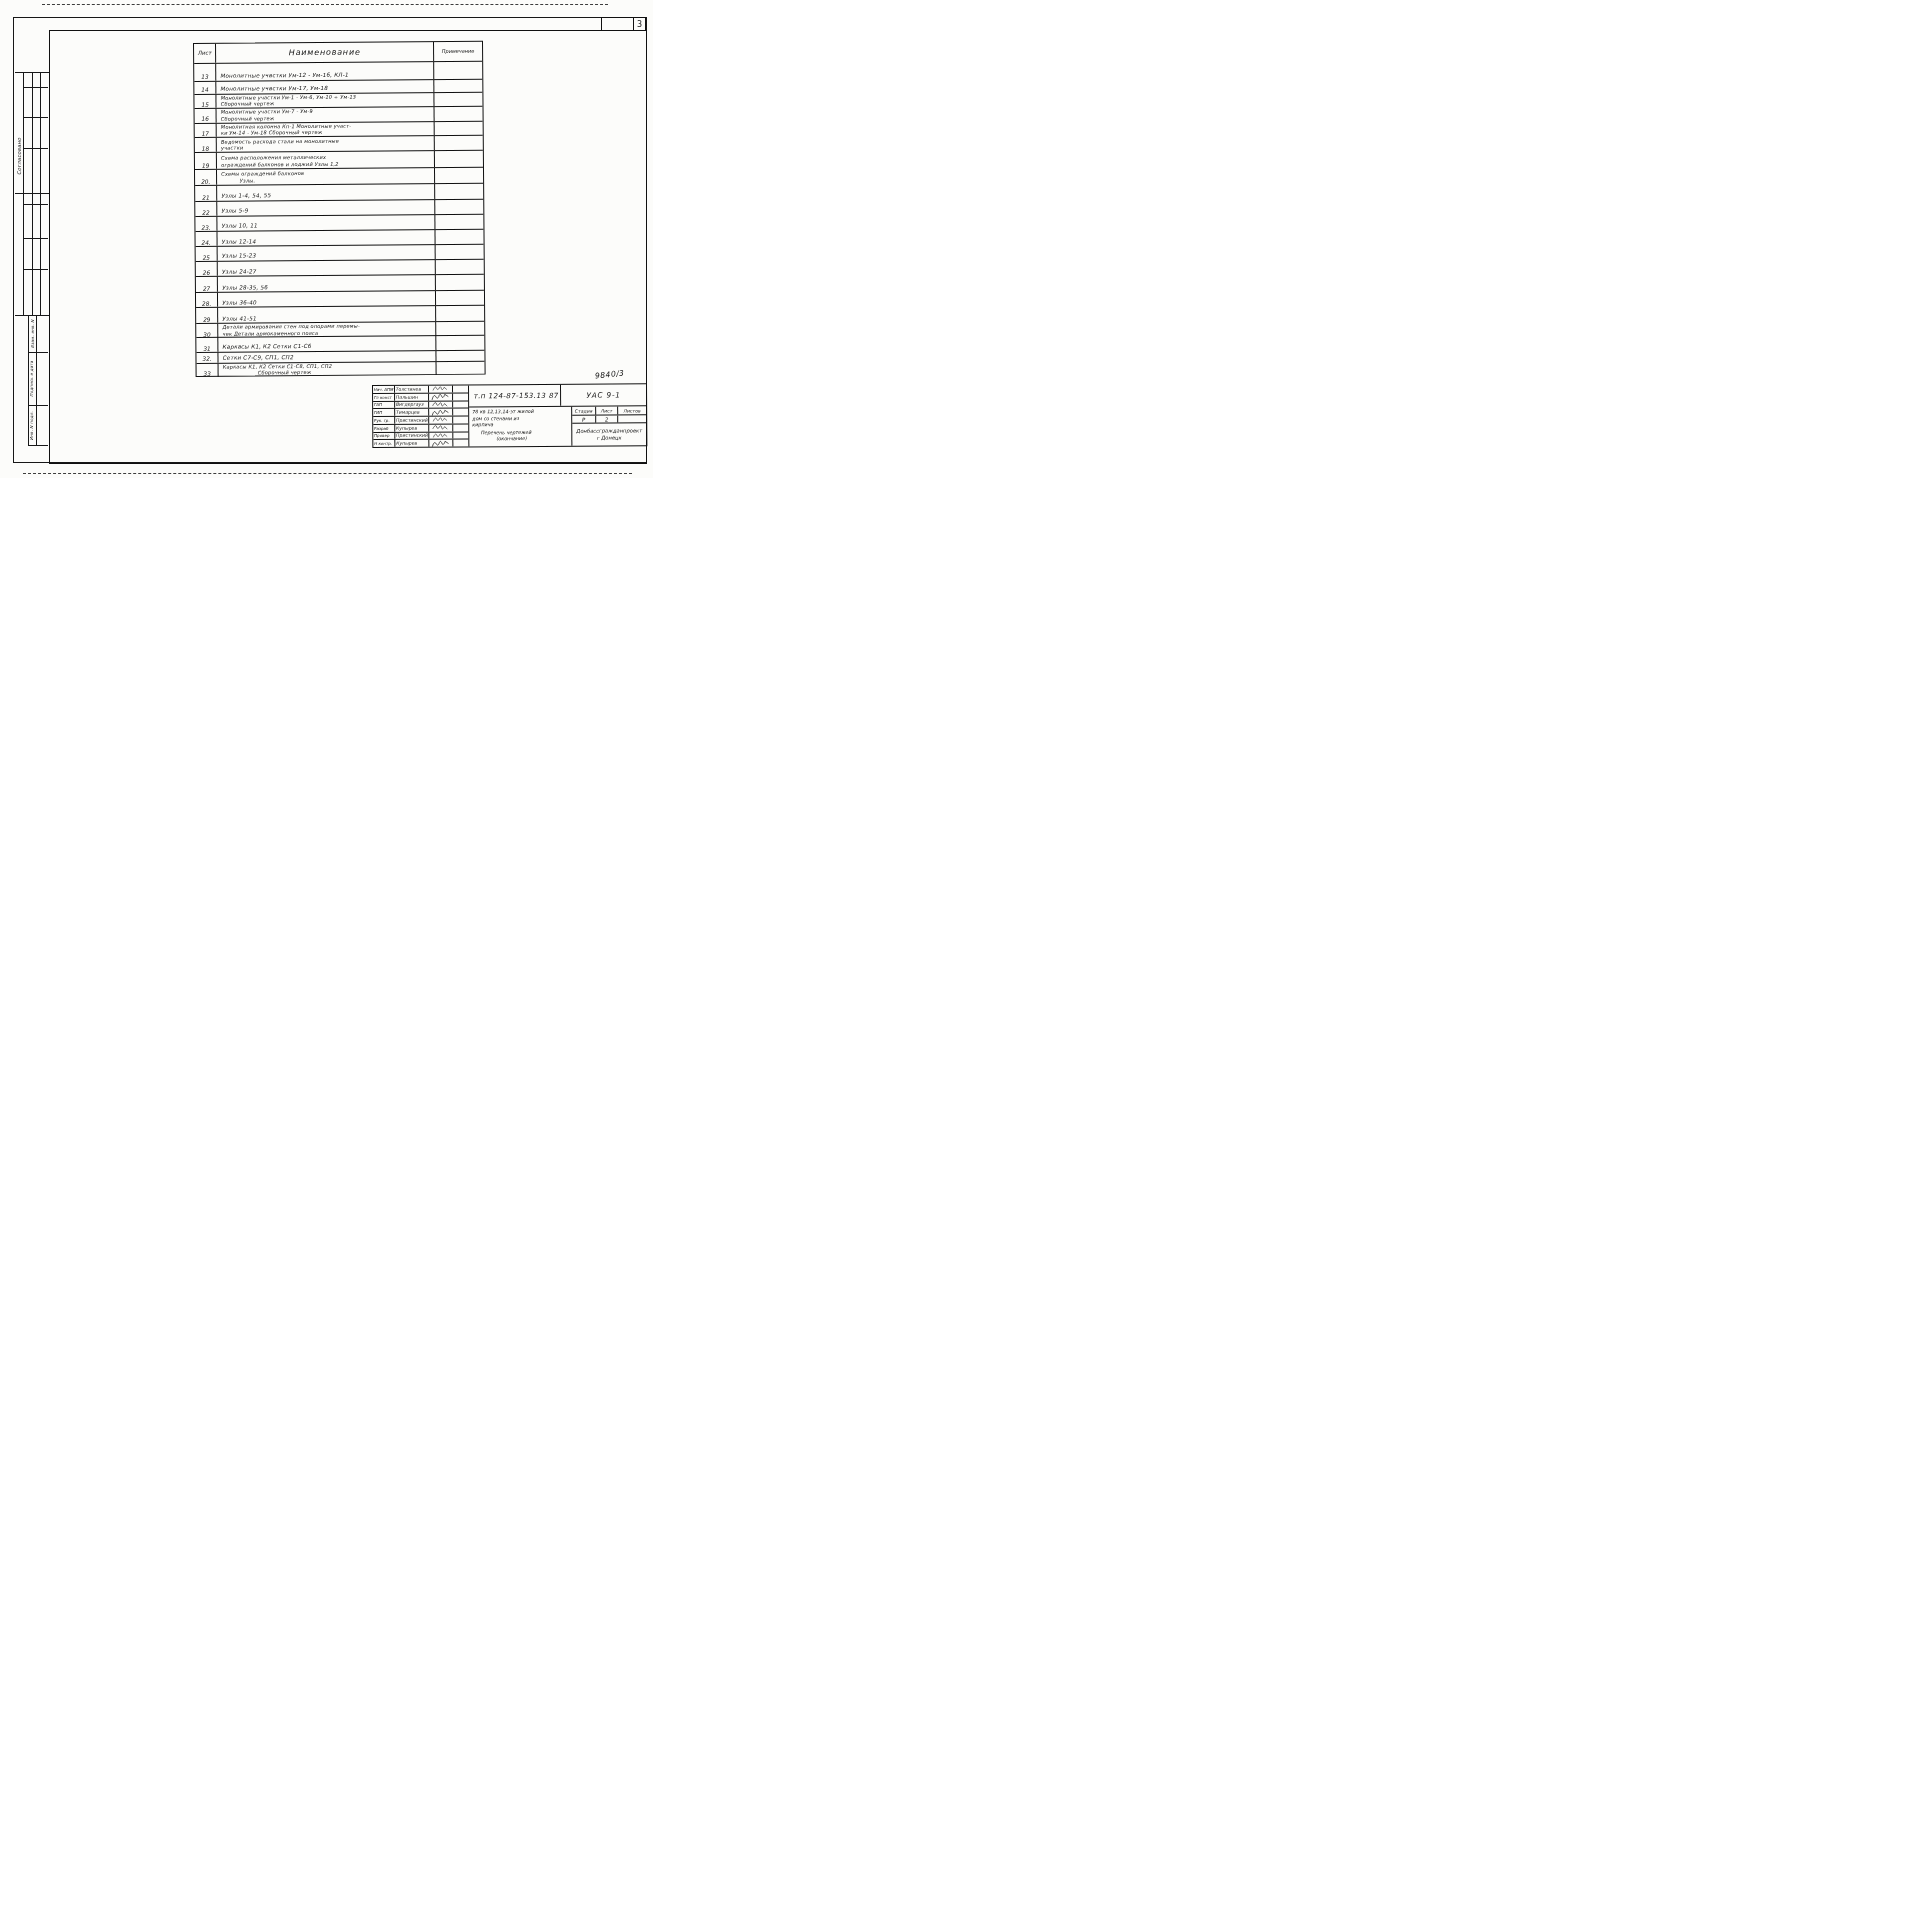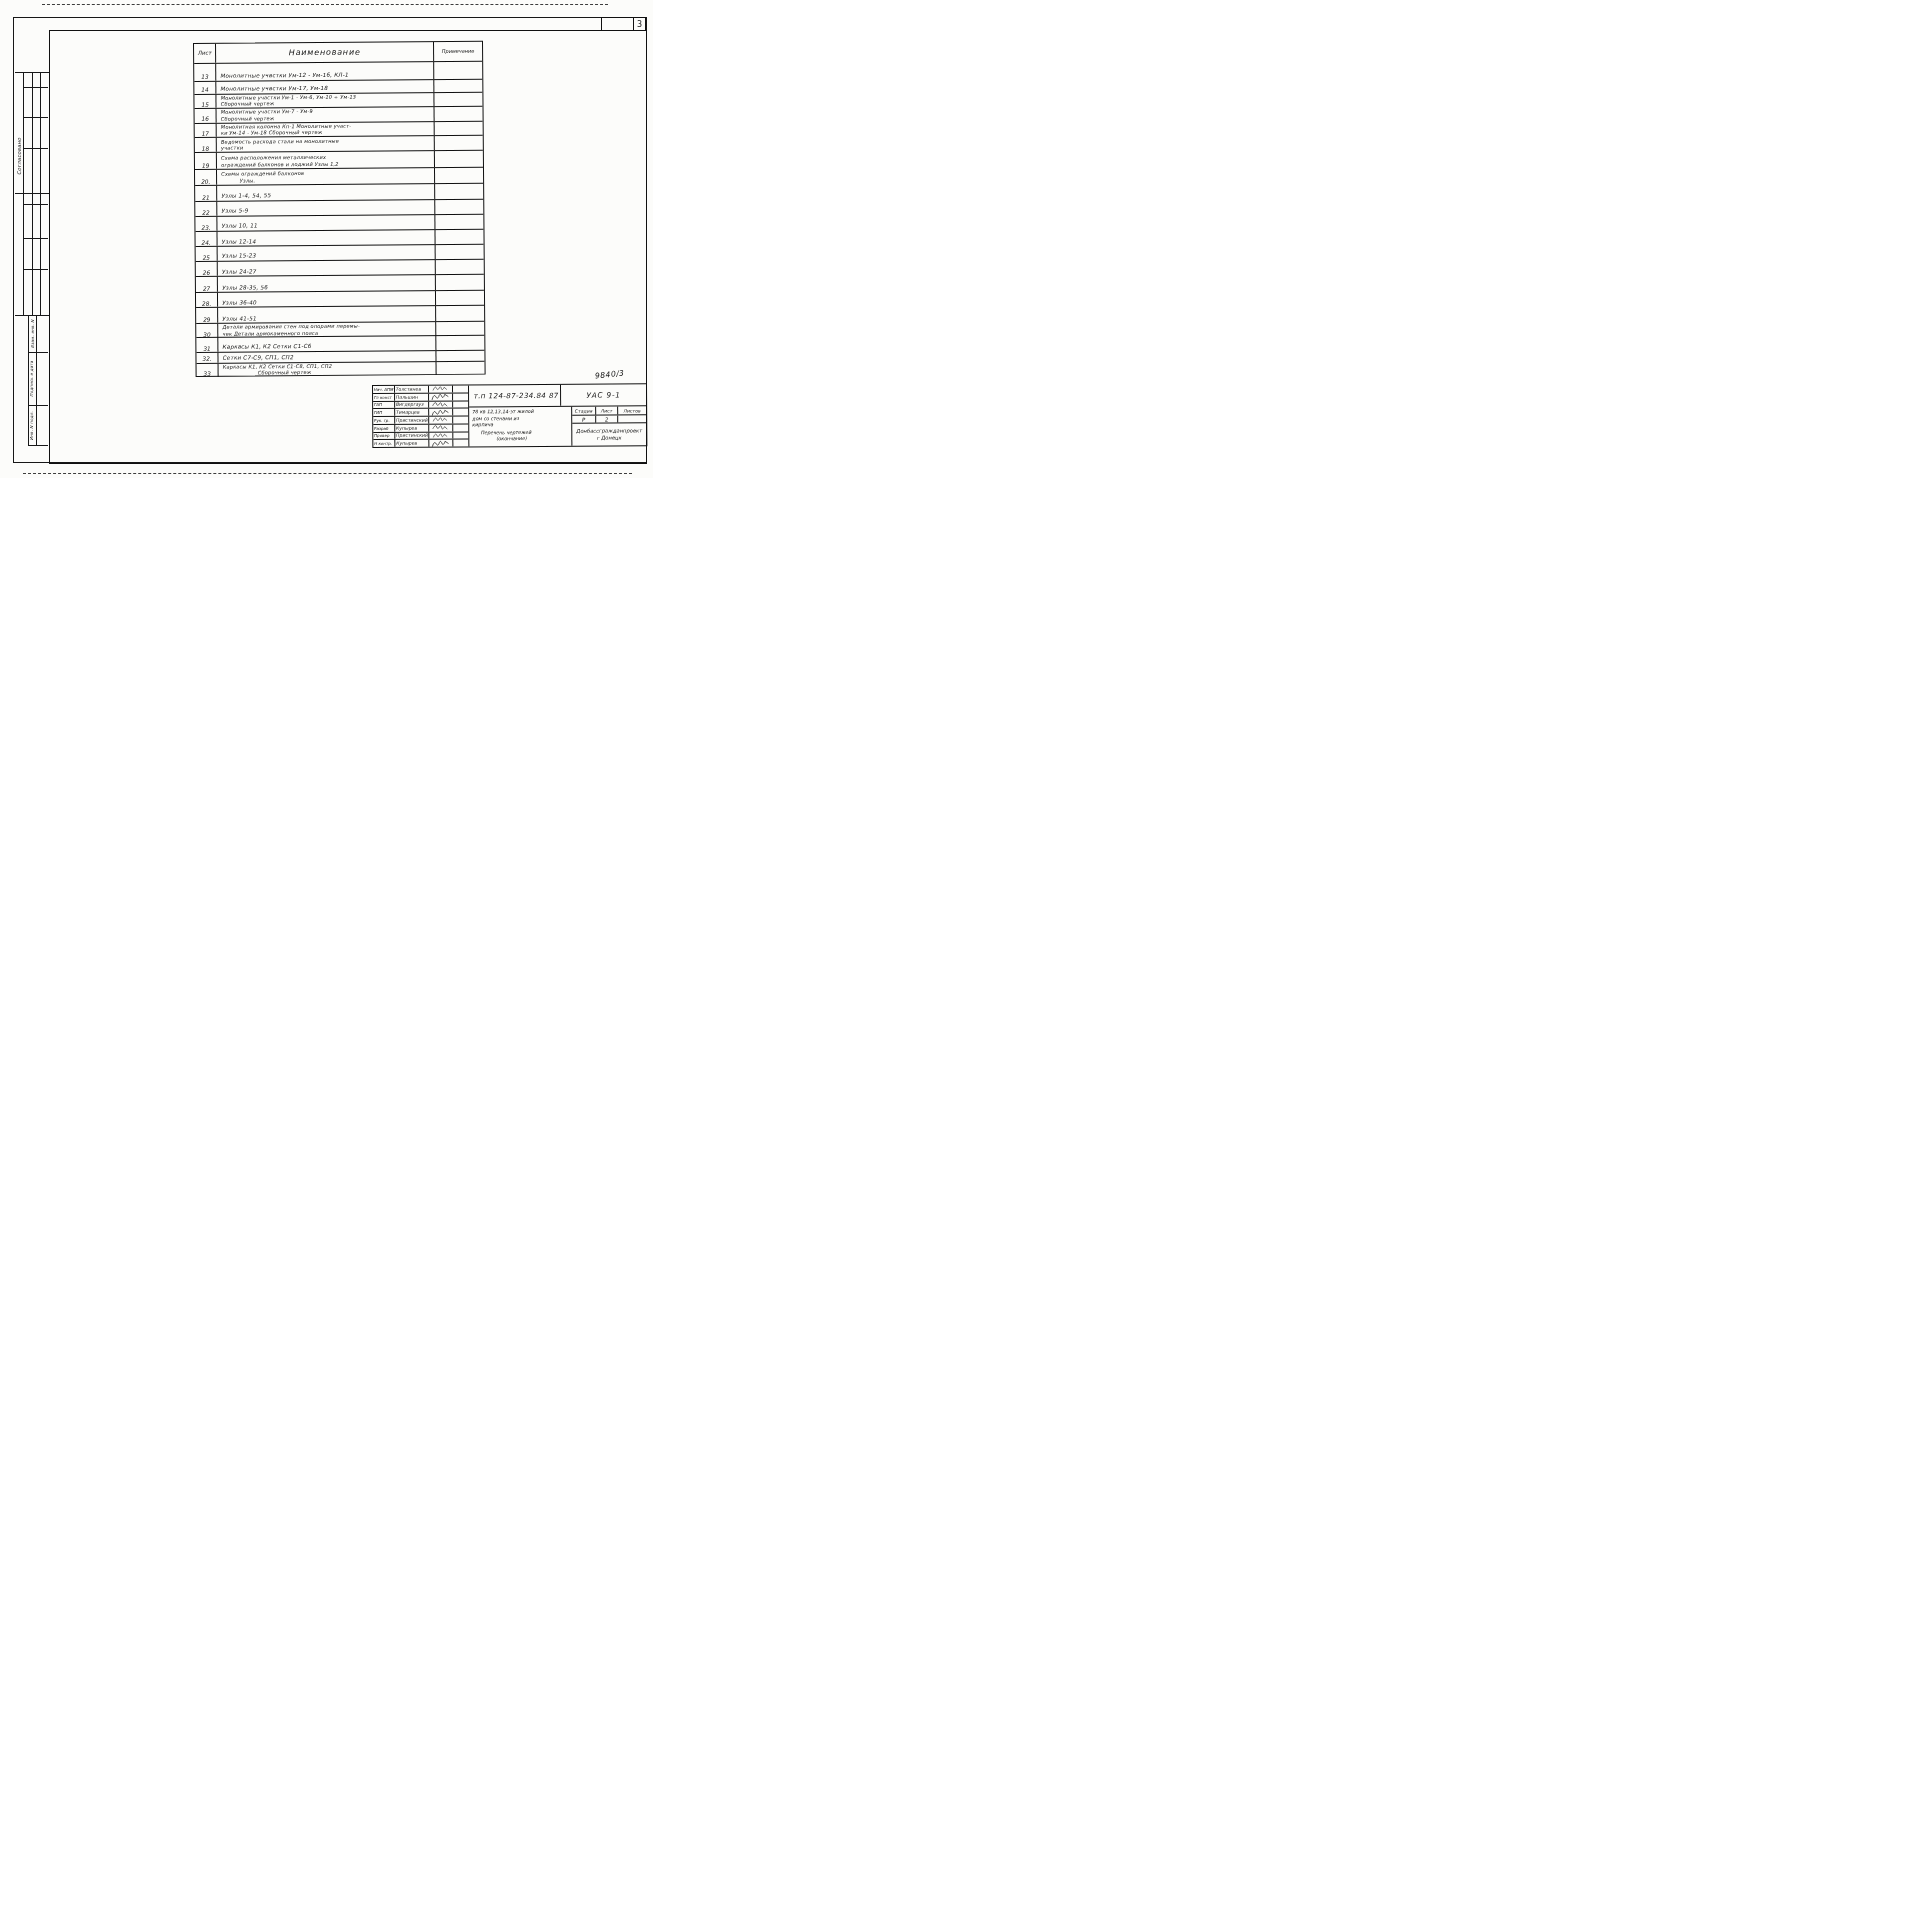--- a/index.html
+++ b/index.html
@@ -409,21 +409,21 @@
       <div class="s-sig">
         <svg class="sig" viewBox="0 0 44 18">
           <path d="M2 13 C6 3 10 2 12 8 C14 13 17 13 20 6 C22 2 25 3 26 9 C27 14 31 12 34 5 L41 11" fill="none" stroke="#101010" stroke-width="1.6" stroke-linecap="round"></path>
         </svg>
       </div>
       <div class="s-date"></div>
     </div>
   </div>
     <div class="tb-rest">
       <div class="tb-band-top">
-        <div class="tb-doc">т.п 124-87-234.84 87</div>
+        <div class="tb-doc">т.п 124-87-153.13 87</div>
         <div class="tb-uas">УАС 9-1</div>
       </div>
       <div class="tb-band-bottom">
         <div class="tb-desc">
           <div>78 кв 12,13,14-эт жилой</div>
           <div>дом со стенами из</div>
           <div>кирпича</div>
           <div class="subj1">Перечень чертежей</div>
           <div class="subj2">(окончание)</div>
         </div>

